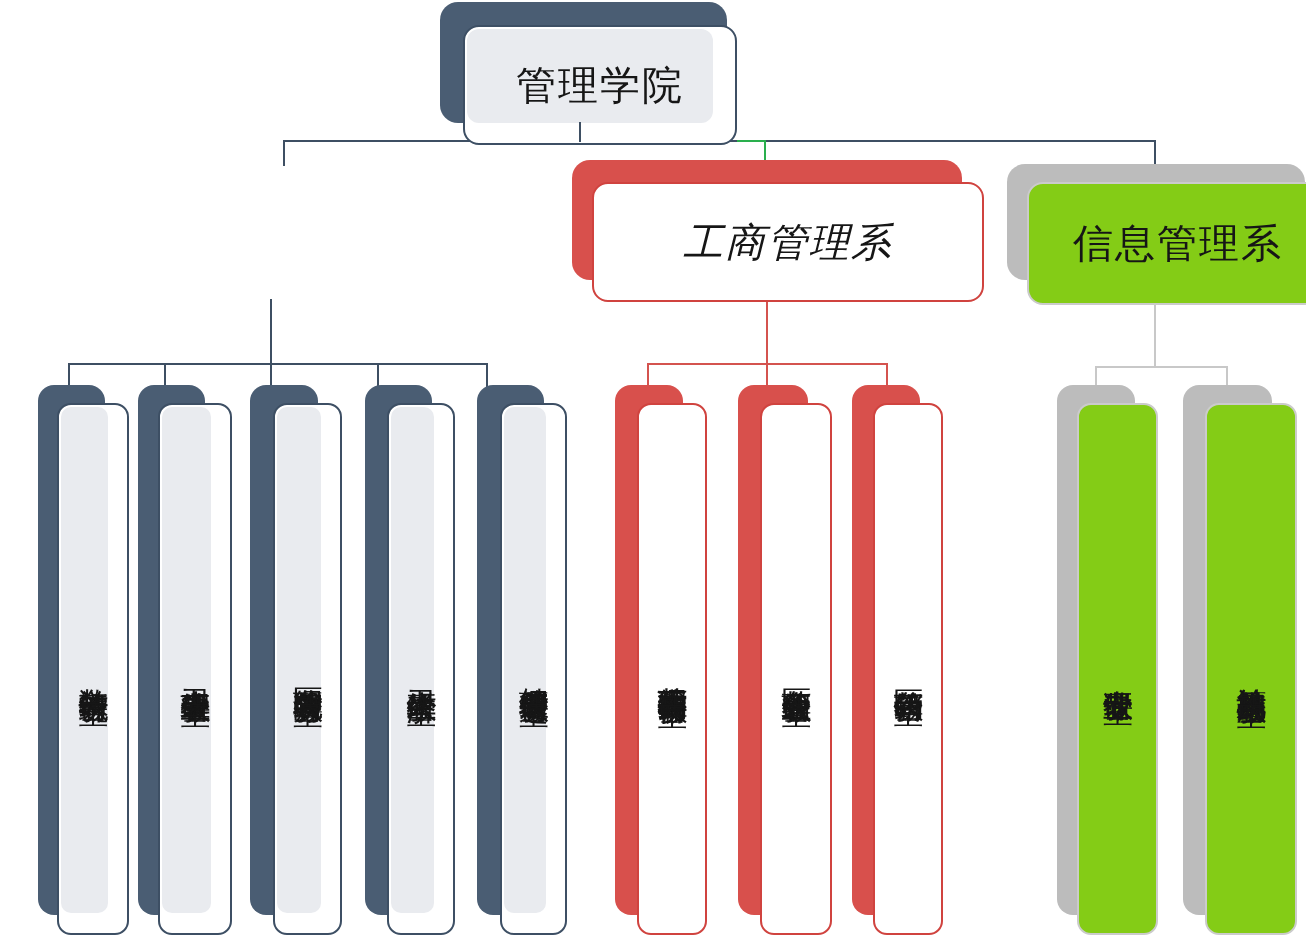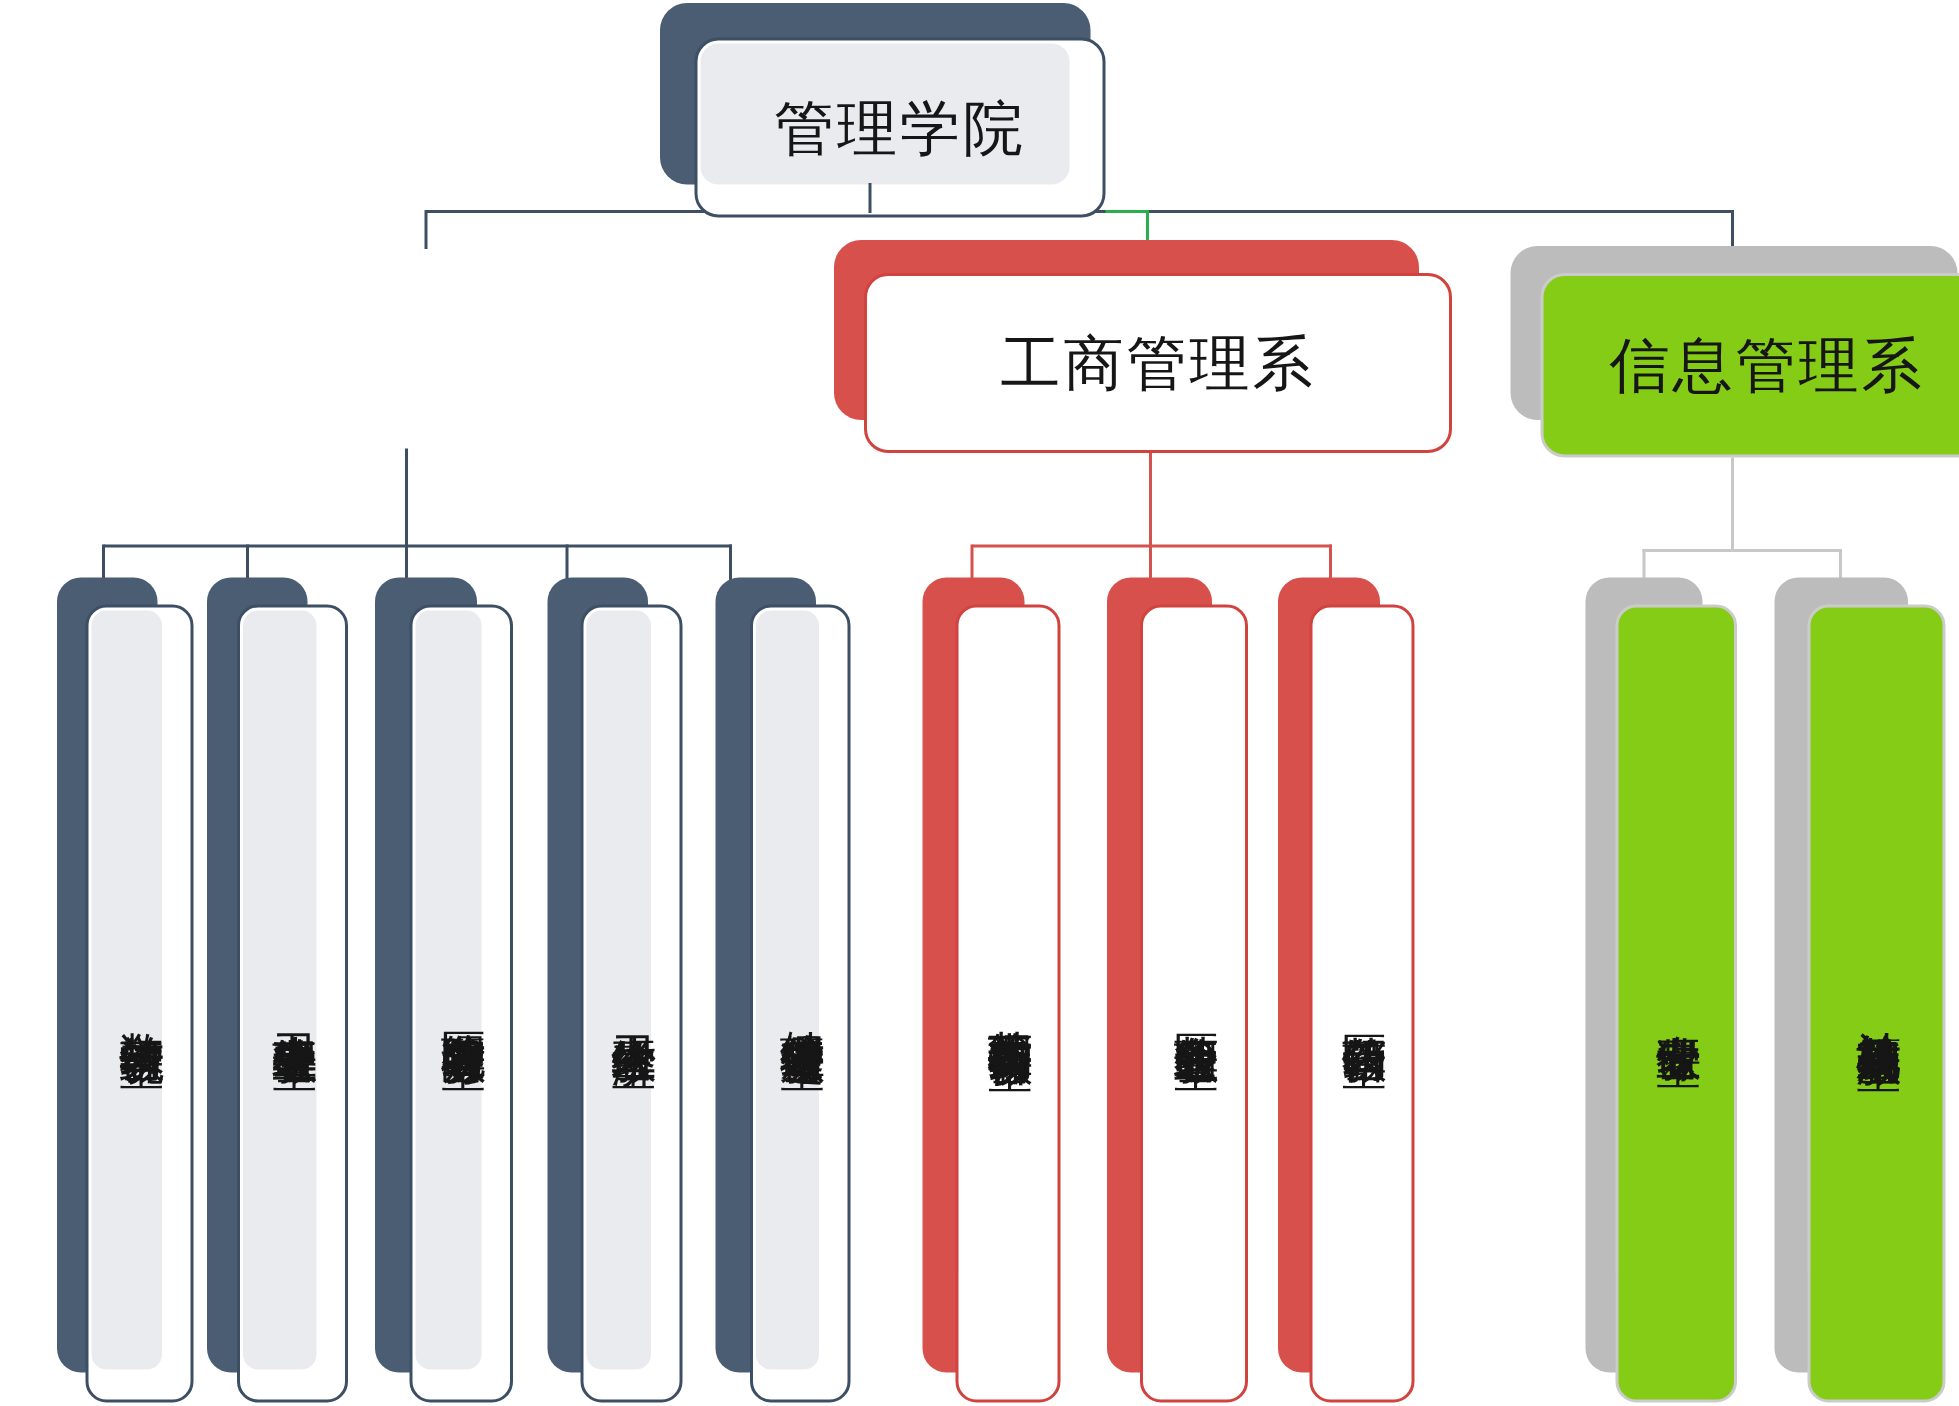--- a/index.html
+++ b/index.html
@@ -67,21 +67,21 @@
 
   <div class="node" style="left:405px;top:2px;width:287px;height:121px;">
     <div class="shadow sh-slate"></div>
     <div class="front fr-slate" style="left:23px;top:23px;width:270px;height:116px;">
       <div class="panel"></div>
       <div class="hlabel">管理学院</div>
     </div>
   </div>
 
 
-  <div class="node" style="left:521px;top:160px;width:390px;height:120px;">
+  <div class="node" style="left:537px;top:160px;width:390px;height:120px;font-style:italic;">
     <div class="shadow sh-red"></div>
     <div class="front fr-red" style="left:20px;top:22px;width:388px;height:116px;">
       <div class="hlabel">工商管理系</div>
     </div>
   </div>
 
   <div class="node" style="left:972px;top:164px;width:298px;height:116px;">
     <div class="shadow sh-gray"></div>
     <div class="front fr-gray" style="left:20px;top:18px;width:298px;height:119px;">
       <div class="hlabel">信息管理系</div>

